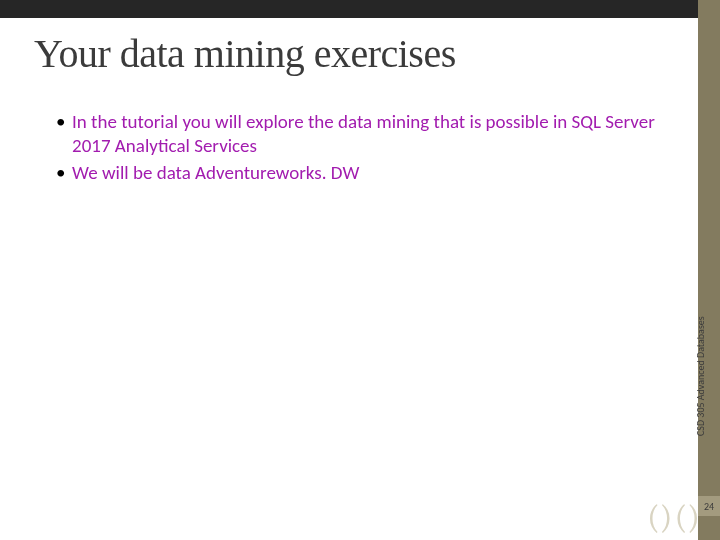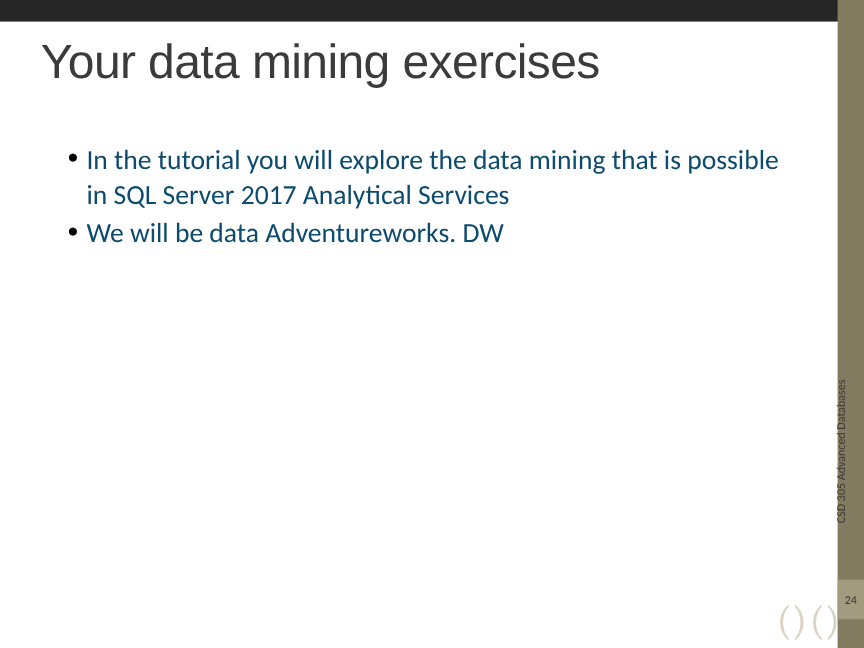--- a/index.html
+++ b/index.html
@@ -23,33 +23,33 @@
     position: absolute;
     top: 0; right: 0;
     width: 22px;
     height: 100%;
     background: #837b5f;
   }
   .title {
     position: absolute;
     top: 30px;
     left: 34px;
-    font-family: Liberation Sans, sans-serif;
+    font-family: Liberation Serif, serif;
     font-size: 40px;
     font-weight: 400;
     color: #3b3b3b;
     letter-spacing: -0.5px;
   }
   .bullets {
     position: absolute;
-    top: 120px;
+    top: 110px;
     left: 56px;
     right: 60px;
-    font-size: 23px;
-    color: #0c4a6e;
+    font-size: 19px;
+    color: #a21caf;
     line-height: 1.28;
   }
   .bullets .item {
     position: relative;
     padding-left: 16px;
     margin-bottom: 2px;
   }
   .bullets .item::before {
     content: "•";
     position: absolute;
@@ -70,21 +70,21 @@
     color: #3b3b3b;
     text-align: left;
     white-space: nowrap;
   }
   
   .page-num {
     position: absolute;
     right: 0;
     bottom: 24px;
     width: 22px;
-    height: 33px;
+    height: 20px;
     background: #a39b7f;
     color: #3a3a3a;
     font-size: 10px;
     display: flex;
     align-items: center;
     justify-content: center;
   }
   
   .decor {
     position: absolute;

